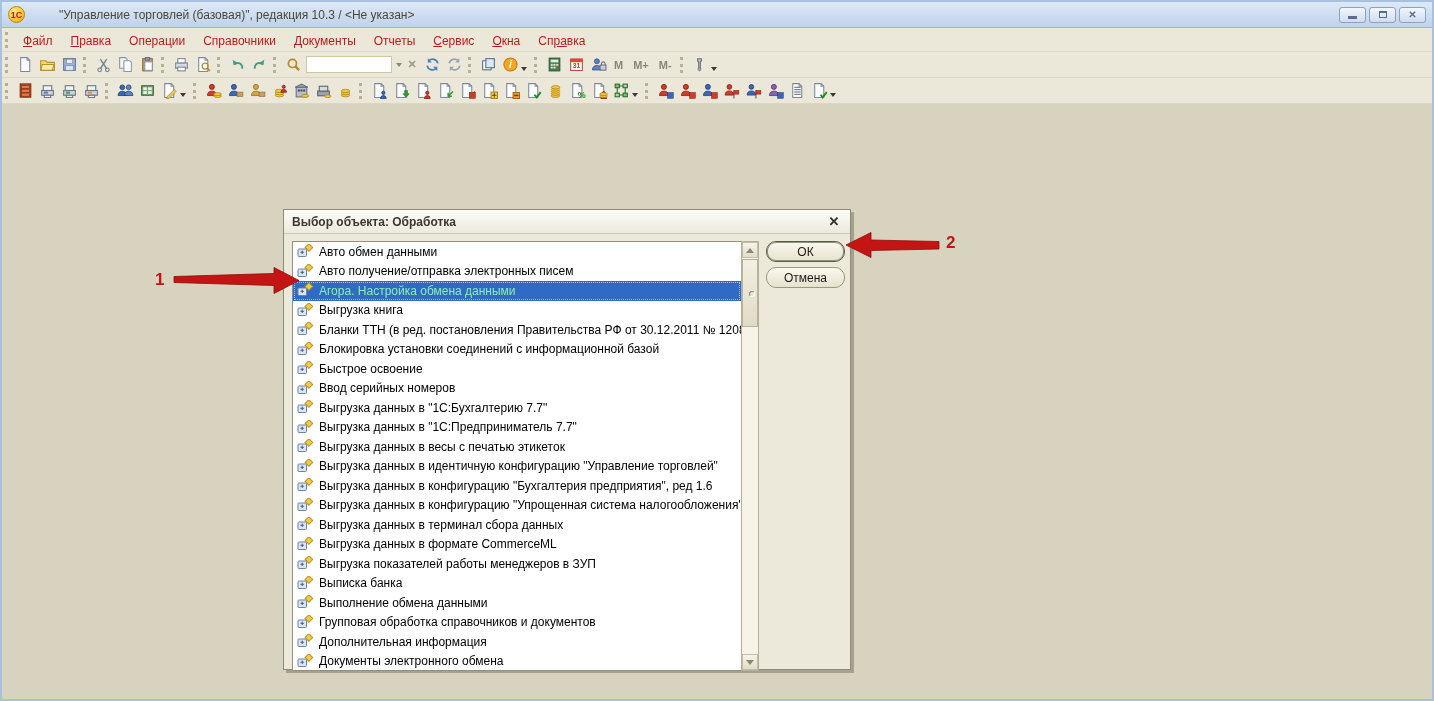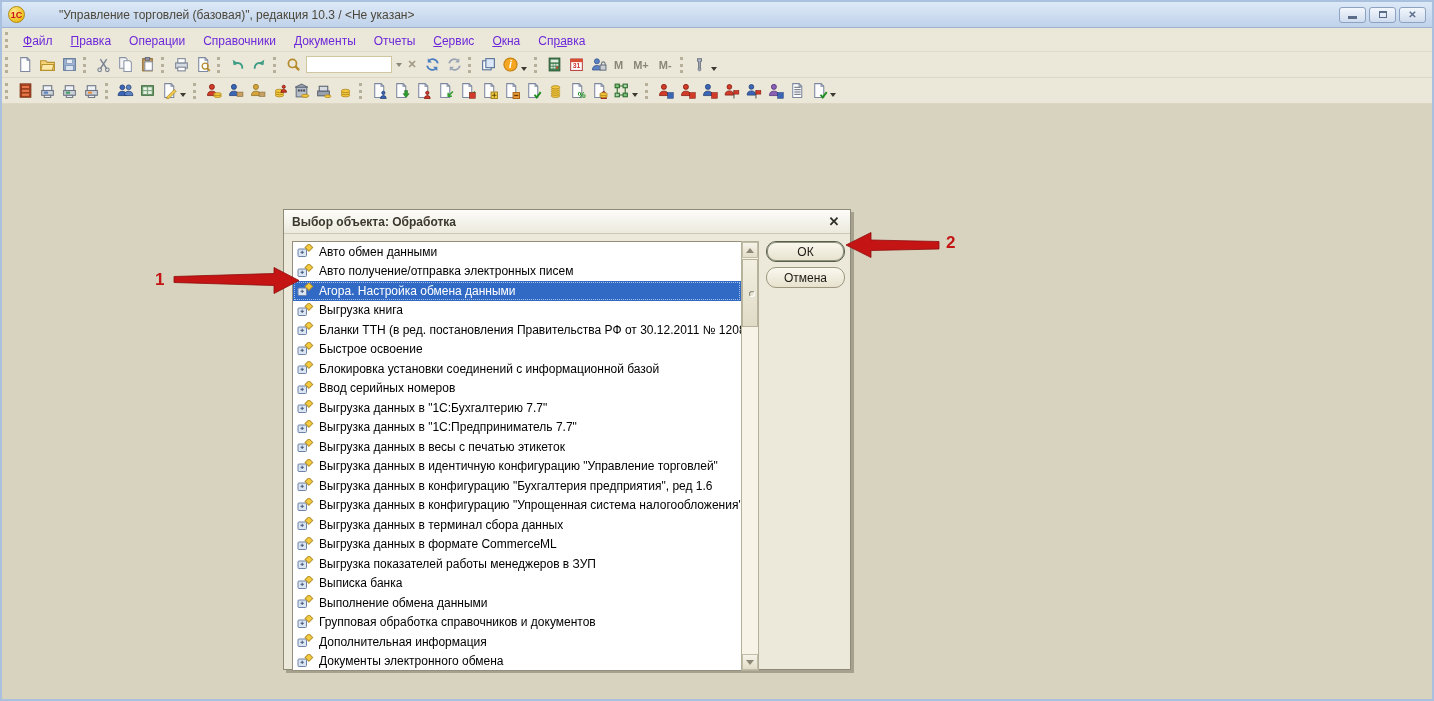--- a/index.html
+++ b/index.html
@@ -19,21 +19,21 @@
   .winbtn { width:27px; height:16px; border:1px solid #8da2c0; border-radius:3px;
     background:linear-gradient(#f3f7fc,#cfdcee); display:flex; align-items:center;
     justify-content:center; color:#5a6c88; font-size:10px; font-weight:bold; cursor:default; }
   .winbtn .bar { width:9px; height:3px; background:#5a6c88; margin-top:6px; }
   .winbtn .box { width:8px; height:7px; border:1px solid #5a6c88; border-top-width:2px; }
 
   
   .menubar { height:24px; background:#ece8d9; display:flex; align-items:center;
     border-bottom:1px solid #e0dbc8; }
   .grip { width:5px; height:16px; border-left:3px dotted #b6b09a; margin:0 4px 0 3px; }
-  .menuitem { font-size:12px; color:#6d28d9; padding:3px 9px; cursor:default; }
+  .menuitem { font-size:12px; color:#b91c1c; padding:3px 9px; cursor:default; }
   .menuitem u { text-decoration:underline; }
 
   
   .toolbar { height:26px; background:#ece8d9; display:flex; align-items:center;
     border-bottom:1px solid #dcd6c2; }
   .tbico { width:22px; height:20px; display:flex; align-items:center; justify-content:center;
     border-radius:2px; }
   .tbico svg { display:block; }
   .tbtext { font-size:11px; font-weight:bold; color:#8b8778; padding:0 5px; }
   .caret { width:0; height:0; border-left:3.5px solid transparent; border-right:3.5px solid transparent;
@@ -59,21 +59,21 @@
   .dlg-close { margin-left:auto; font-size:13px; font-weight:bold; color:#2f2d26; width:16px;
     text-align:center; cursor:default; }
   .dlg-body { display:flex; padding:7px 8px; }
 
   .listwrap { display:flex; }
   .listbox { width:449px; height:430px; background:#fff; border:1px solid #94907d;
     border-right:none; overflow:hidden; }
   .row { height:19.5px; display:flex; align-items:center; padding-left:4px; font-size:12px;
     color:#000; white-space:nowrap; cursor:default; }
   .row .ricon { width:17px; height:15px; margin-right:5px; flex:0 0 auto; }
-  .row.selected { background:#316ac5; color:#ffffff; outline:1px dotted #a9c0ea; outline-offset:-2px; }
+  .row.selected { background:#316ac5; color:#86efac; outline:1px dotted #a9c0ea; outline-offset:-2px; }
 
   .scrollbar { width:18px; height:430px; border:1px solid #b4af99; background:#f7f4e7;
     display:flex; flex-direction:column; }
   .sb-btn { height:16px; background:linear-gradient(#f6f3e8,#e3dec9); border:1px solid #c2bda6;
     display:flex; align-items:center; justify-content:center; }
   .sb-btn i { width:0; height:0; border-left:4px solid transparent; border-right:4px solid transparent; }
   .sb-up i { border-bottom:5px solid #8d English8875; border-bottom:5px solid #8d8875; }
   .sb-down i { border-top:5px solid #8d8875; }
   .sb-track { flex:1; position:relative; }
   .sb-thumb { position:absolute; top:1px; left:0; right:0; height:68px;
@@ -612,30 +612,30 @@
 </svg></span>
               <span>Бланки ТТН (в ред. постановления Правительства РФ от 30.12.2011 № 1208)</span>
             </div>
             <div class="row">
               <span class="ricon"><svg viewBox="0 0 17 15" width="17" height="15">
  <line x1="7" y1="6" x2="11" y2="3.5" stroke="#9aa" stroke-width="1"></line>
  <rect x="1" y="5" width="8.5" height="7.5" rx="1" fill="#dce6f2" stroke="#6e82a8"></rect>
  <path d="M5.2 6.6v3.4M3.5 8.3h3.4" stroke="#44597e" stroke-width="1"></path>
  <rect x="9.2" y="0.8" width="5.4" height="5.4" transform="rotate(45 11.9 3.5)" fill="#f3cc3f" stroke="#b8922e"></rect>
 </svg></span>
+              <span>Блокировка установки соединений с информационной базой</span>
+            </div>
+            <div class="row">
+              <span class="ricon"><svg viewBox="0 0 17 15" width="17" height="15">
+ <line x1="7" y1="6" x2="11" y2="3.5" stroke="#9aa" stroke-width="1"></line>
+ <rect x="1" y="5" width="8.5" height="7.5" rx="1" fill="#dce6f2" stroke="#6e82a8"></rect>
+ <path d="M5.2 6.6v3.4M3.5 8.3h3.4" stroke="#44597e" stroke-width="1"></path>
+ <rect x="9.2" y="0.8" width="5.4" height="5.4" transform="rotate(45 11.9 3.5)" fill="#f3cc3f" stroke="#b8922e"></rect>
+</svg></span>
               <span>Быстрое освоение</span>
-            </div>
-            <div class="row">
-              <span class="ricon"><svg viewBox="0 0 17 15" width="17" height="15">
- <line x1="7" y1="6" x2="11" y2="3.5" stroke="#9aa" stroke-width="1"></line>
- <rect x="1" y="5" width="8.5" height="7.5" rx="1" fill="#dce6f2" stroke="#6e82a8"></rect>
- <path d="M5.2 6.6v3.4M3.5 8.3h3.4" stroke="#44597e" stroke-width="1"></path>
- <rect x="9.2" y="0.8" width="5.4" height="5.4" transform="rotate(45 11.9 3.5)" fill="#f3cc3f" stroke="#b8922e"></rect>
-</svg></span>
-              <span>Блокировка установки соединений с информационной базой</span>
             </div>
             <div class="row">
               <span class="ricon"><svg viewBox="0 0 17 15" width="17" height="15">
  <line x1="7" y1="6" x2="11" y2="3.5" stroke="#9aa" stroke-width="1"></line>
  <rect x="1" y="5" width="8.5" height="7.5" rx="1" fill="#dce6f2" stroke="#6e82a8"></rect>
  <path d="M5.2 6.6v3.4M3.5 8.3h3.4" stroke="#44597e" stroke-width="1"></path>
  <rect x="9.2" y="0.8" width="5.4" height="5.4" transform="rotate(45 11.9 3.5)" fill="#f3cc3f" stroke="#b8922e"></rect>
 </svg></span>
               <span>Ввод серийных номеров</span>
             </div>

